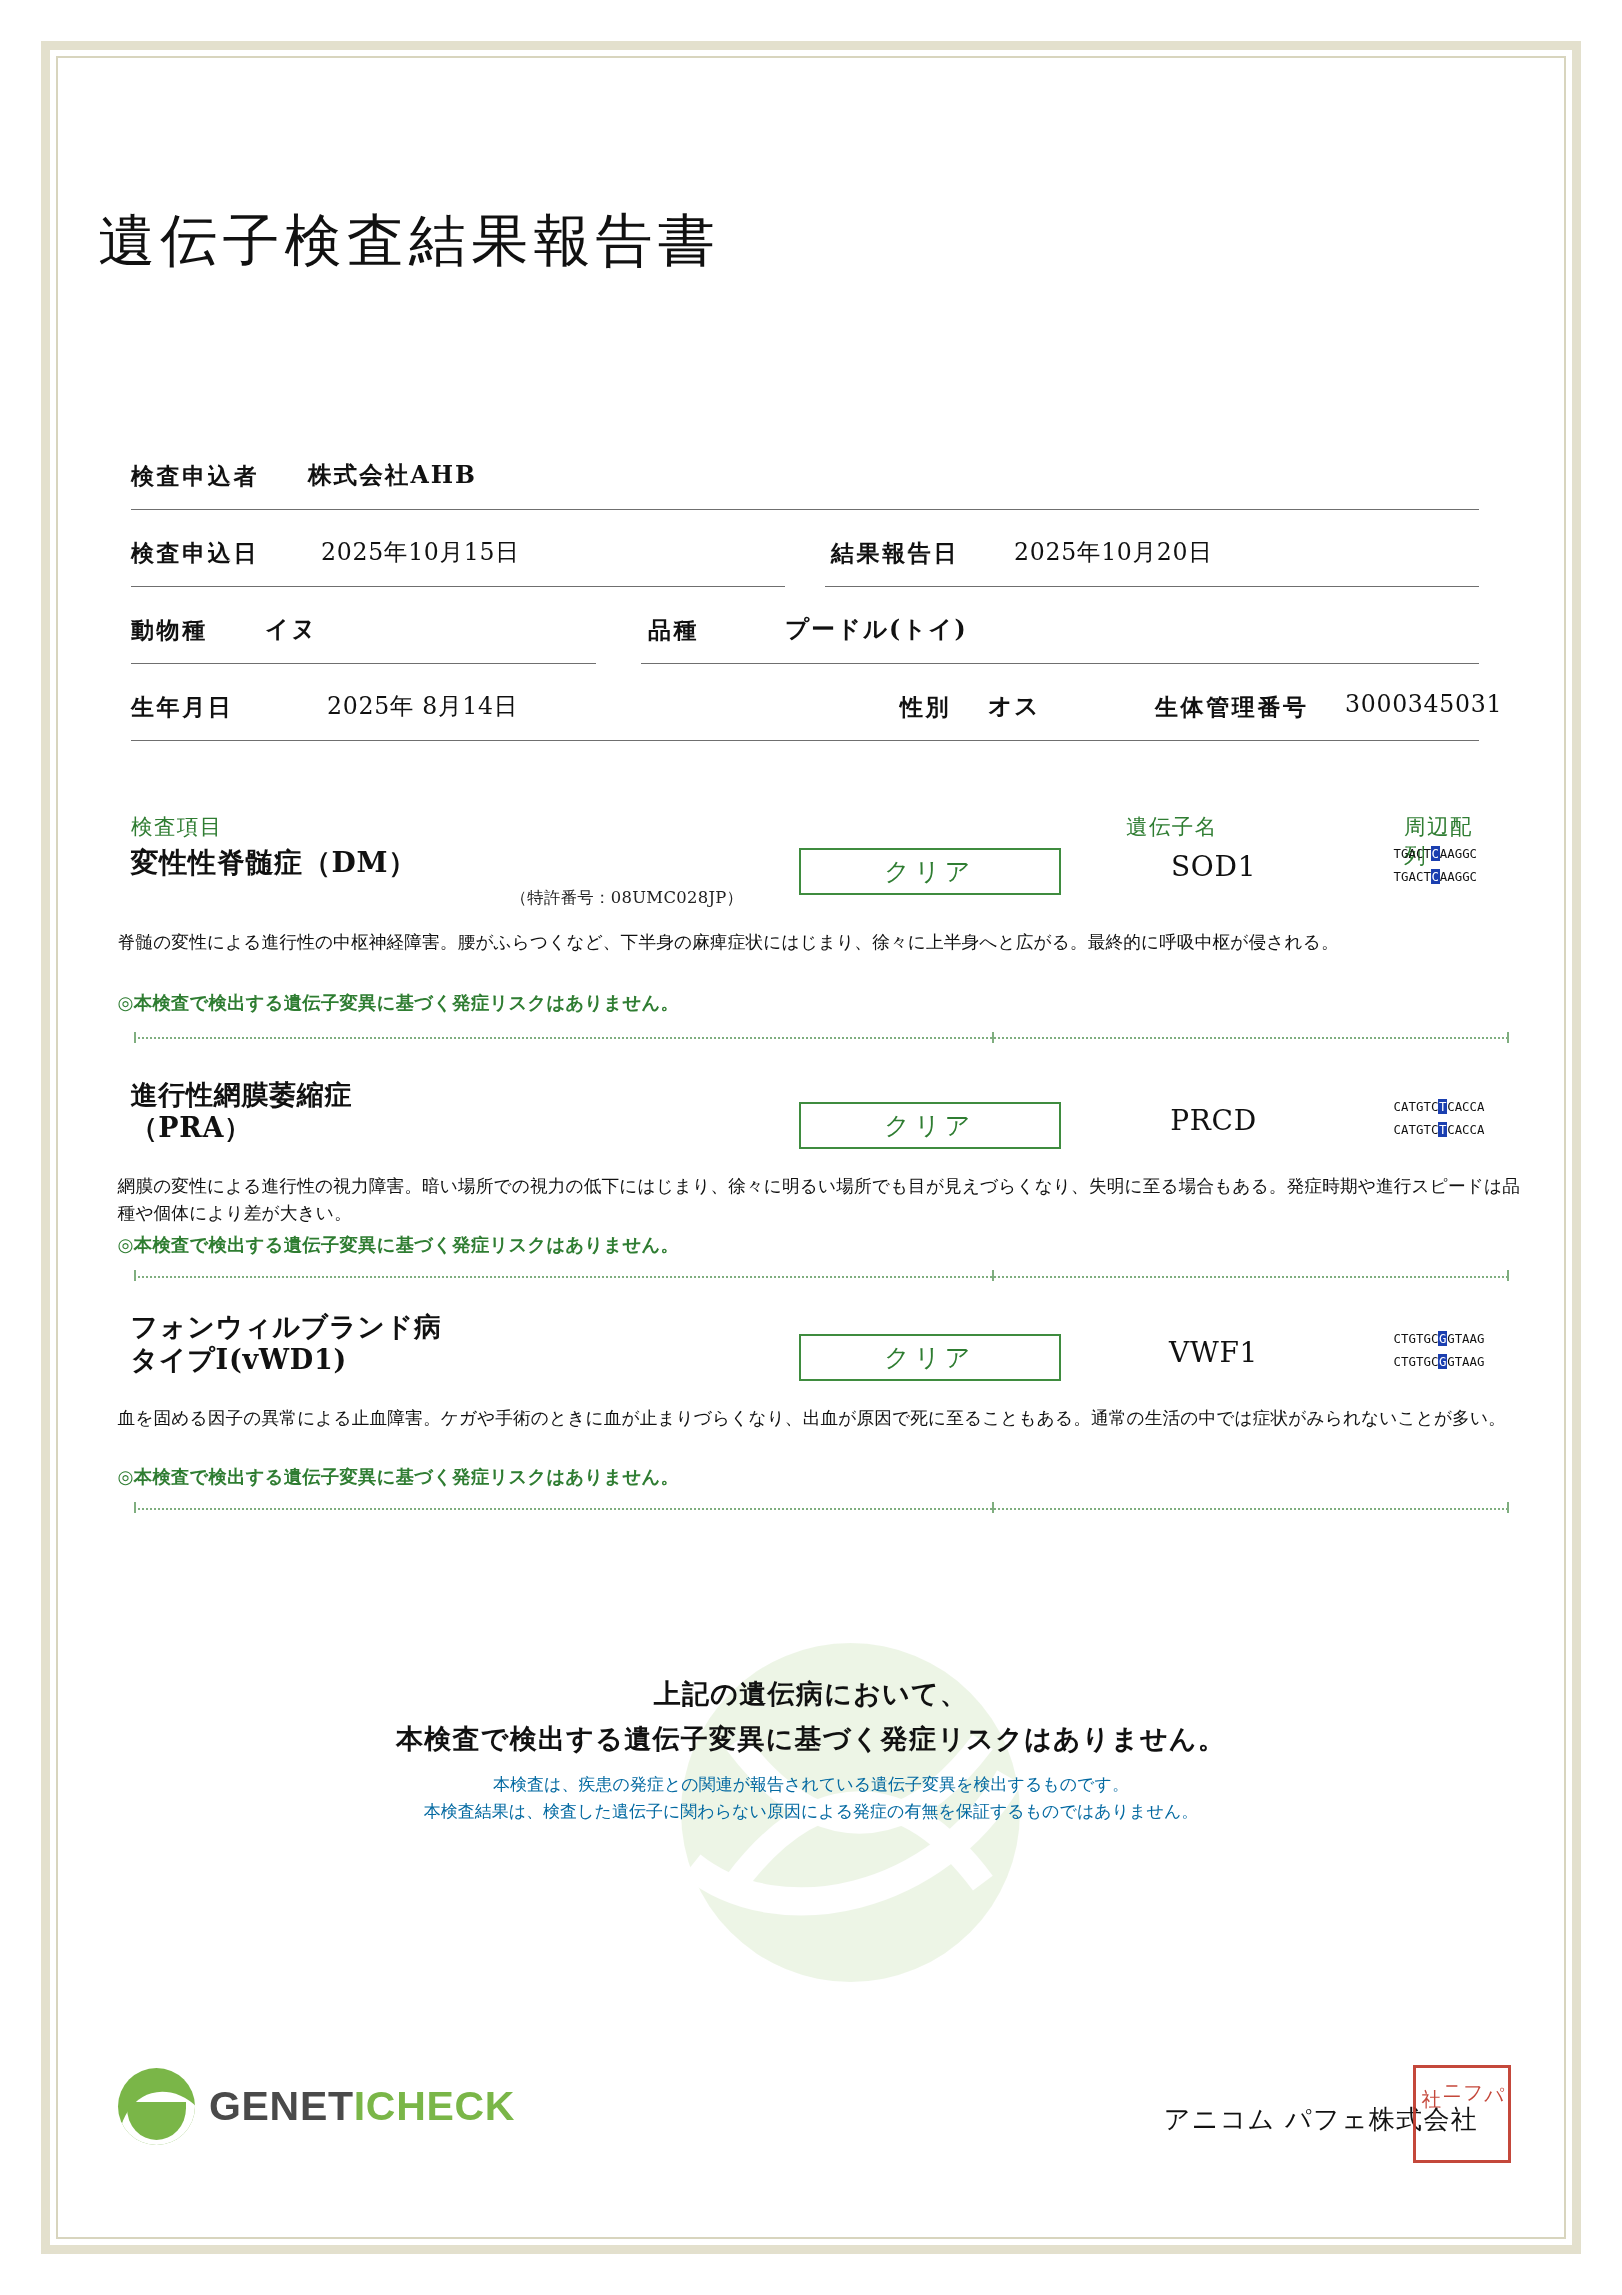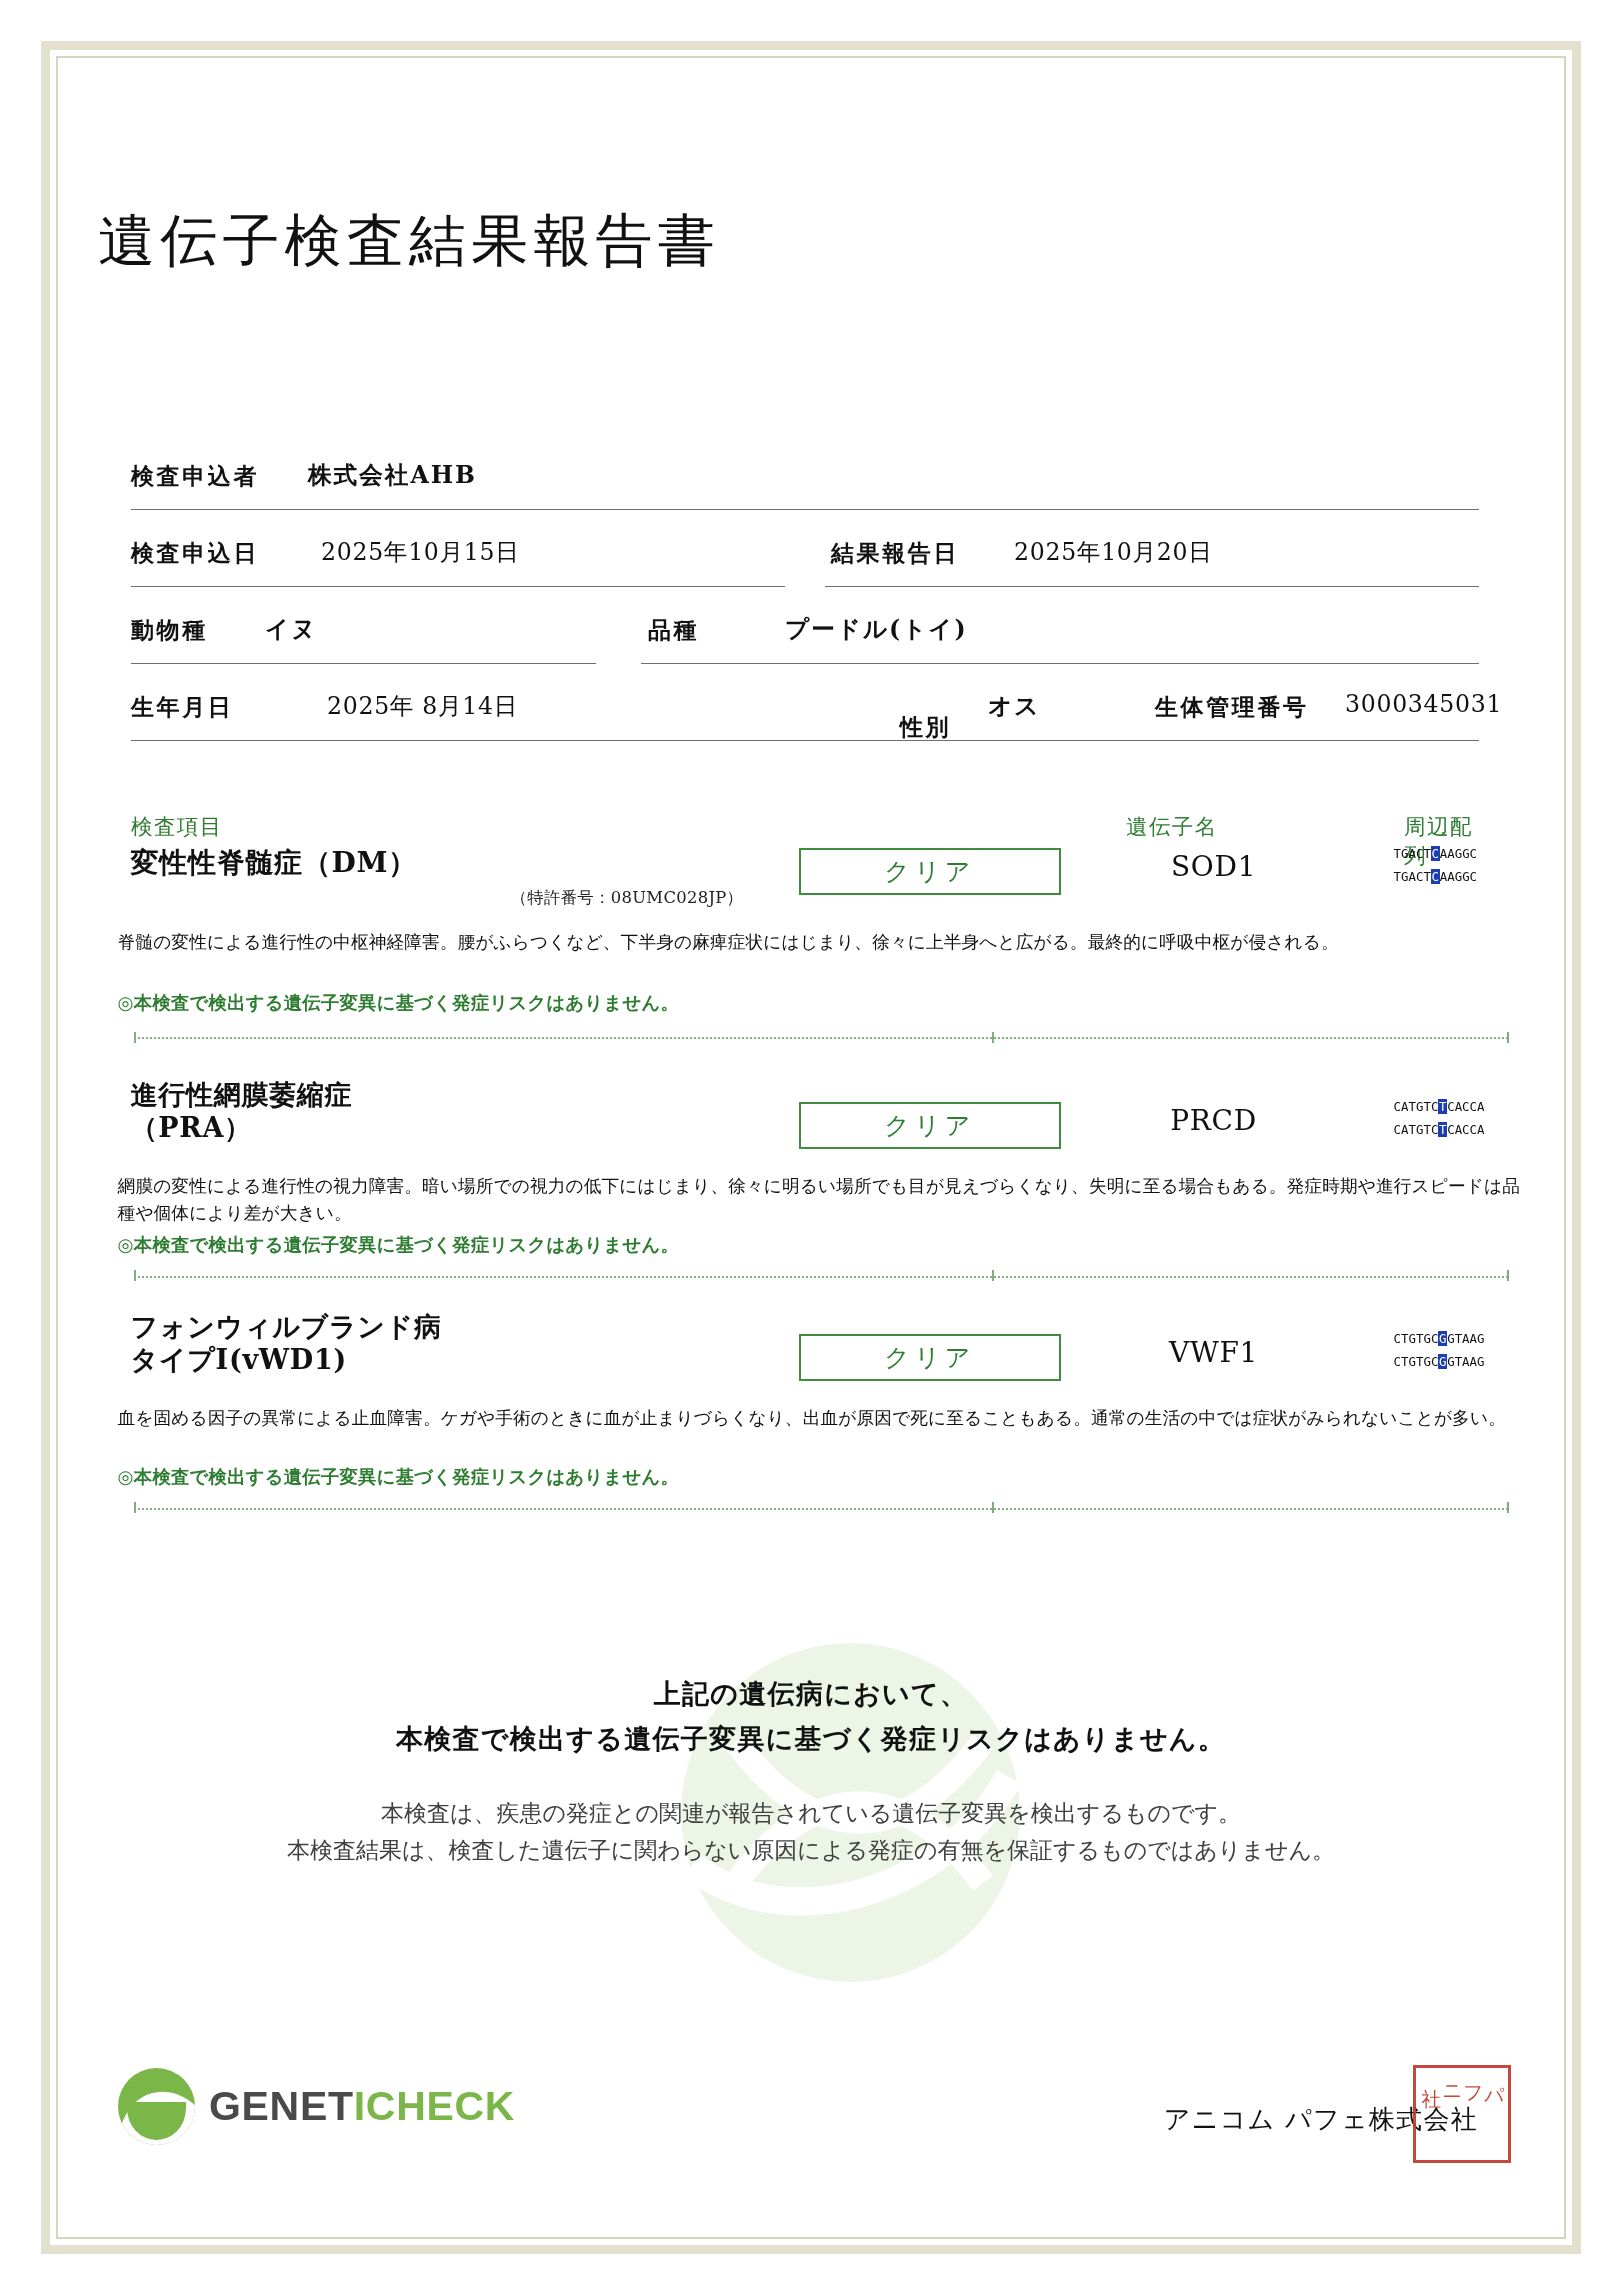--- a/index.html
+++ b/index.html
@@ -261,24 +261,24 @@
     margin-bottom: 9.2px;
   }
   .sum-l2 {
     font-size: 27px;
     font-weight: bold;
     font-family: "DejaVu Serif", serif;
     color: #111;
     letter-spacing: 1.3px;
   }
   .sum-note {
-    margin-top: 38px;
-    font-size: 23px;
+    margin-top: 14px;
+    font-size: 17px;
     line-height: 1.6;
-    color: #404040;
+    color: #0369a1;
     font-family: "DejaVu Serif", serif;
   }
 
   
   .watermark {
     position: absolute;
     left: 576px;
     top: 1557px;
     width: 353px;
     height: 353px;
@@ -409,21 +409,21 @@
         <span class="uline" style="left:0px; width:465px;"></span>
         <span class="lbl" style="left:517px;">品種</span>
         <span class="val bold" style="left:654px;">プードル(トイ)</span>
         <span class="uline" style="left:510px; width:838px;"></span>
       </div>
 
       <div class="info-row">
         <span class="lbl" style="left:0px;">生年月日</span>
         <span class="val" style="left:196px;">2025年 8月14日</span>
         <span class="uline" style="left:0px; width:1348px;"></span>
-        <span class="lbl" style="left:769px;margin-top:20px;">性別</span>
+        <span class="lbl" style="left:769px;">性別</span>
         <span class="val bold" style="left:857px;">オス</span>
         <span class="lbl" style="left:1024px;">生体管理番号</span>
         <span class="val" style="left:1214px;">3000345031</span>
       </div>
 
     </div>
 
     <div class="res-head">
       <span style="left:0px;">検査項目</span>
       <span style="left:995px;">遺伝子名</span>

